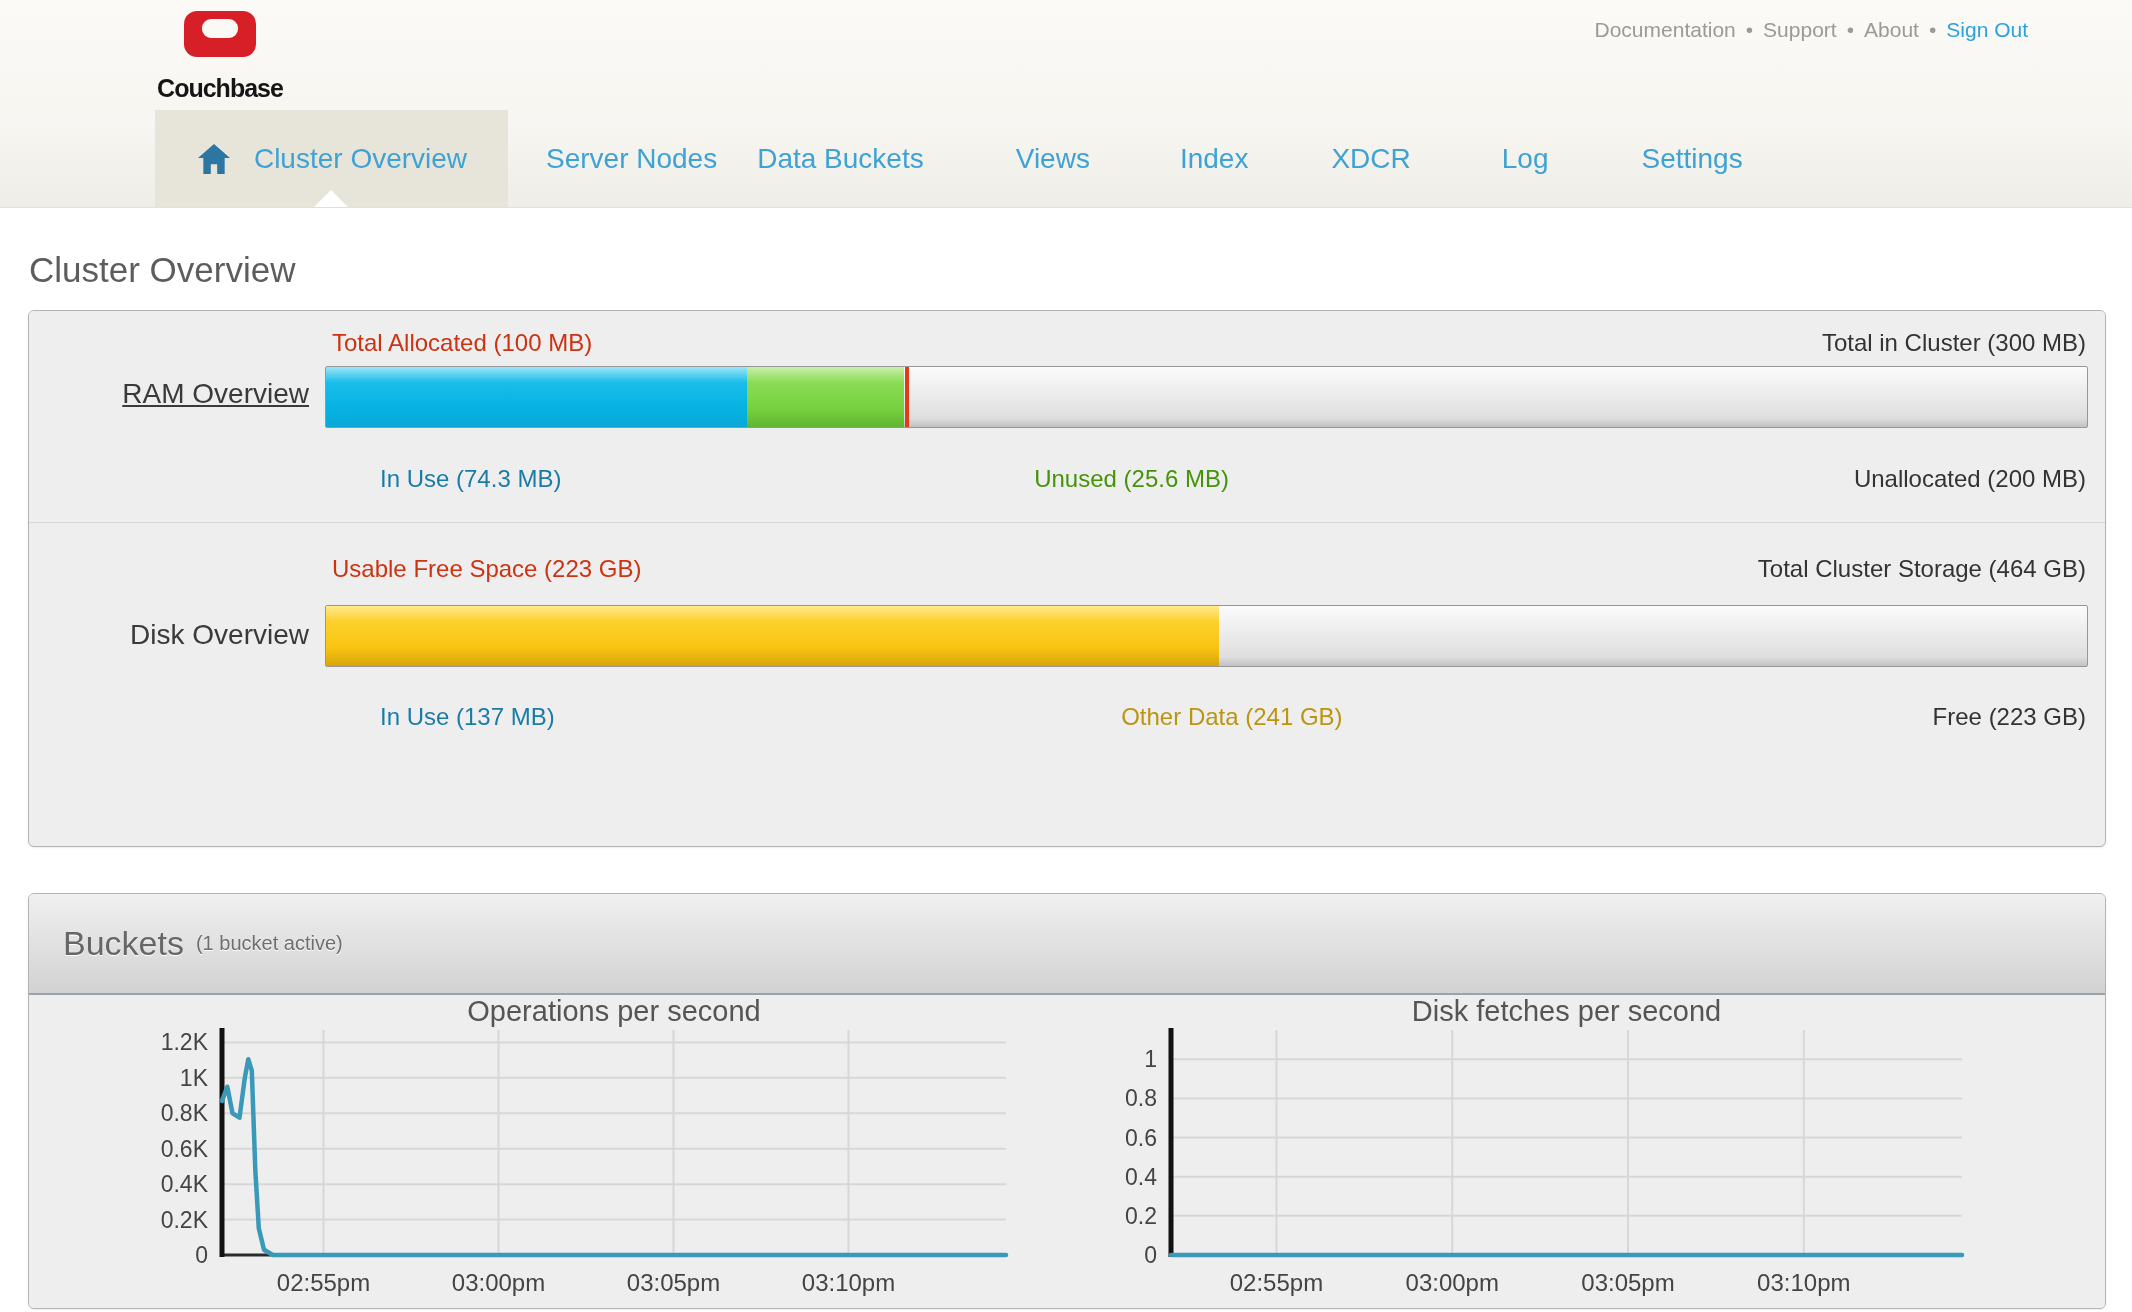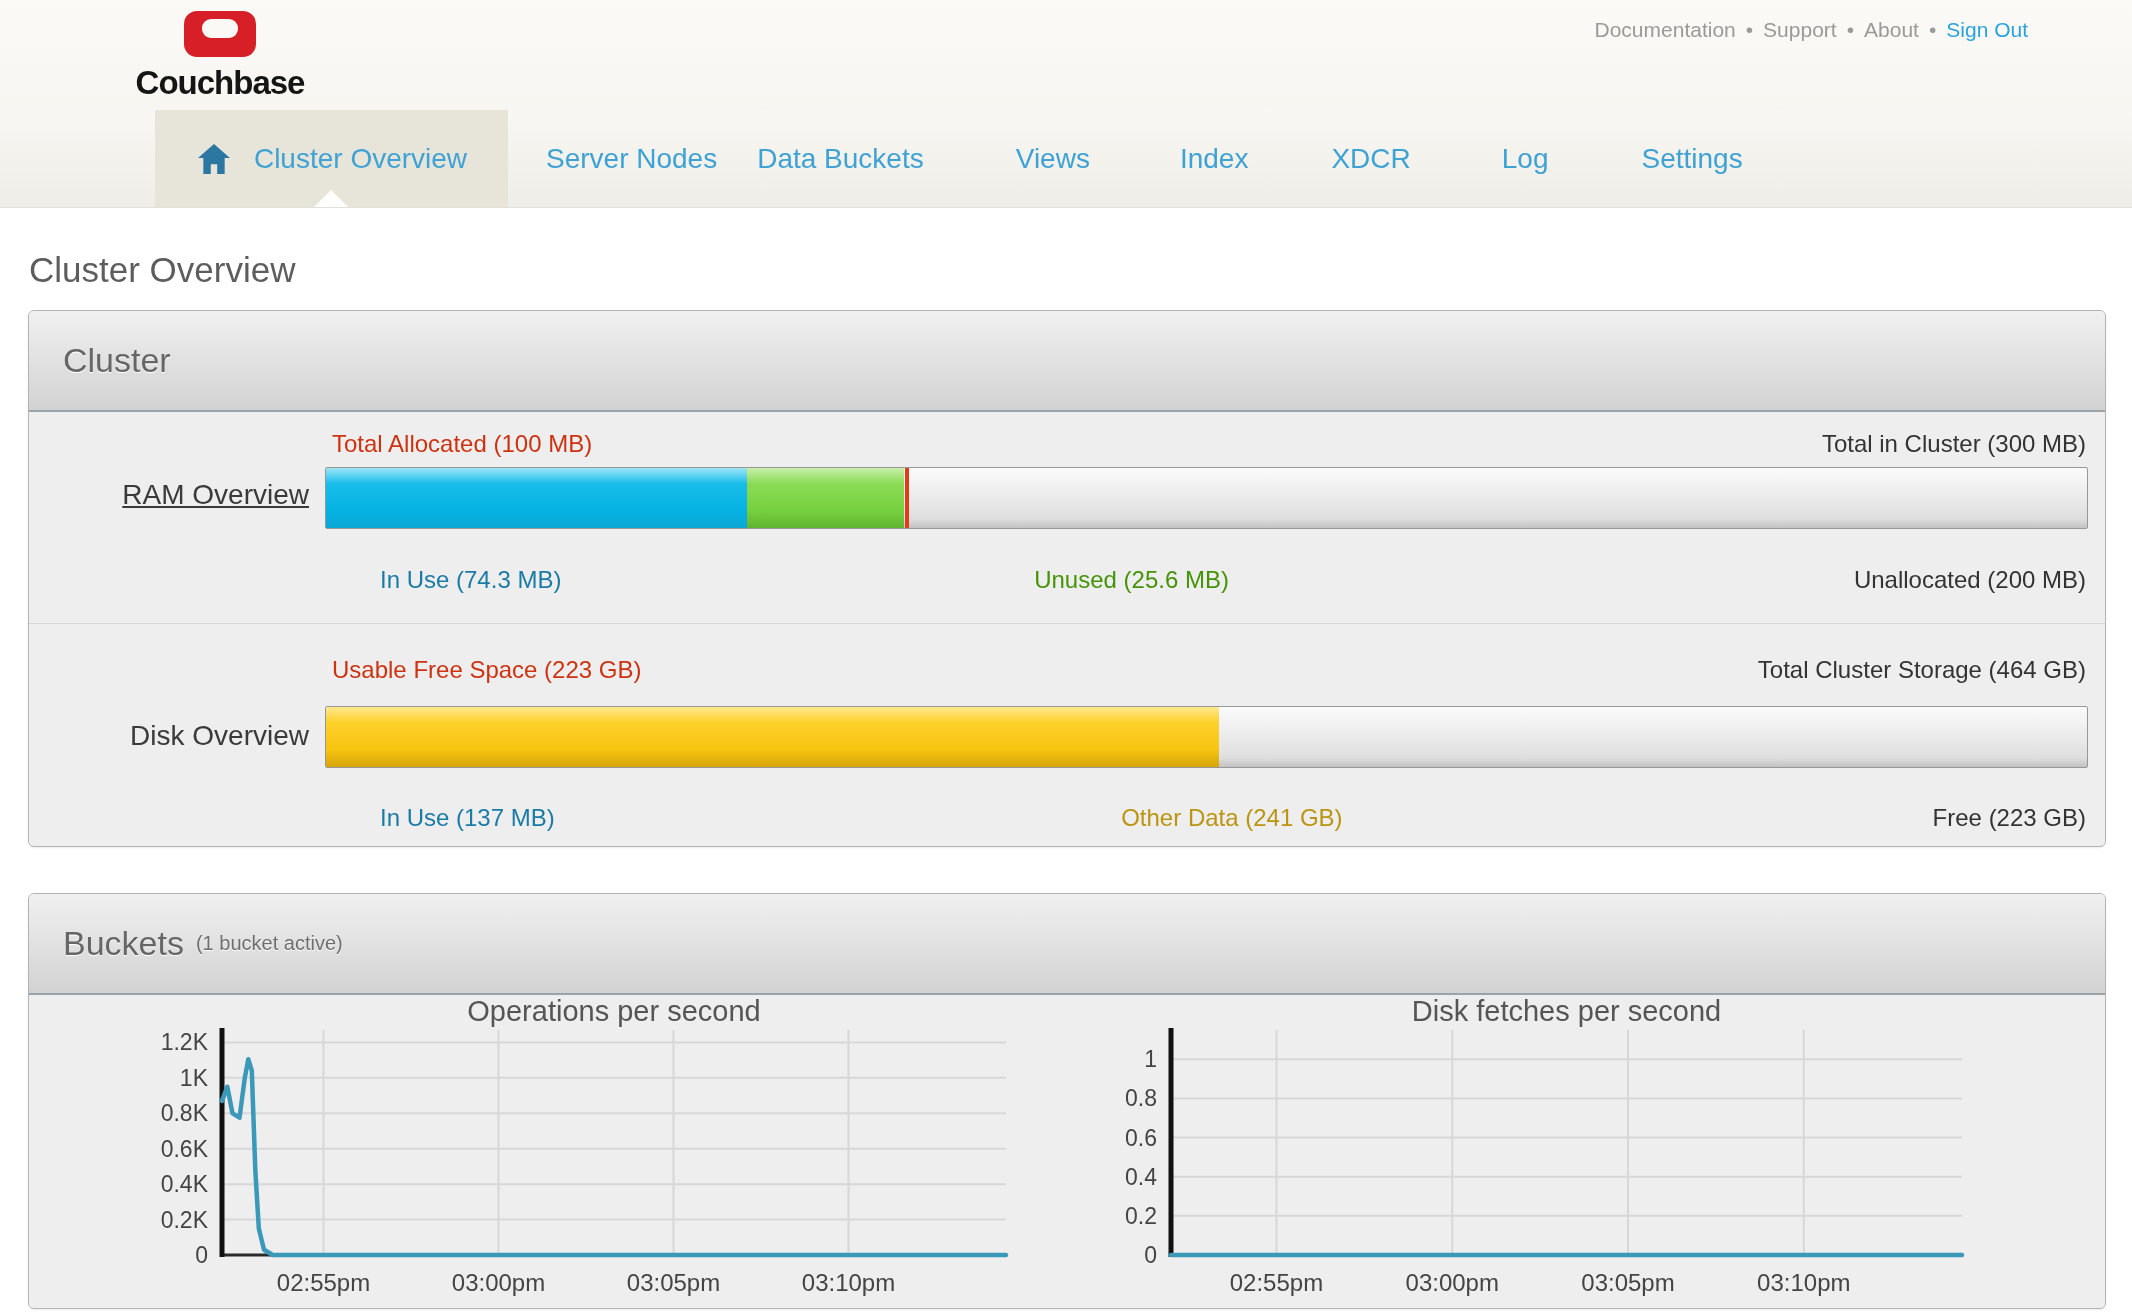--- a/index.html
+++ b/index.html
@@ -4,21 +4,21 @@
 <style>
   html,body{margin:0;padding:0;background:#fff;}
   #app{position:relative;width:2132px;height:1312px;background:#ffffff;
        font-family:"Liberation Sans",sans-serif;overflow:hidden;}
 
   
   .site-header{position:absolute;top:0;left:0;right:0;height:110px;
     background:linear-gradient(#fbfaf7,#f7f6f1);}
   .logo{position:absolute;left:130px;top:10px;width:180px;text-align:center;}
   .logo-icon{display:block;margin:0 auto;}
-  .logo-text{display:block;font-size:33px;font-weight:bold;color:#151515;letter-spacing:-1px;margin-top:6px;}
+  .logo-text{display:block;font-size:25px;font-weight:bold;color:#151515;letter-spacing:-1px;margin-top:16px;}
   .top-links{position:absolute;right:104px;top:18px;font-size:21px;color:#9a9a9a;}
   .top-links a{text-decoration:none;color:#9a9a9a;cursor:pointer;}
   .top-links a.hl{color:#2aa3dc;margin-top:44px;}
   .top-links .sep{color:#9a9a9a;margin:0 10px;}
 
   
   .nav{position:absolute;top:110px;left:0;right:0;height:97px;
     background:linear-gradient(#f8f7f3,#eeede7);border-bottom:1px solid #e2e0d8;}
   .nav-inner{display:flex;align-items:stretch;height:100%;padding-left:155px;}
   .nav-item{display:flex;align-items:center;font-size:28px;color:#3ea2d4;cursor:pointer;white-space:nowrap;}
@@ -101,23 +101,20 @@
       <div class="nav-item m4">Index</div>
       <div class="nav-item m5">XDCR</div>
       <div class="nav-item m6">Log</div>
       <div class="nav-item m7">Settings</div>
     </div>
   </div>
 
   <div class="page-title">Cluster Overview</div>
 
   <div class="panel" id="cluster-panel">
-    <div class="panel-header">
-      <span>Cluster</span>
-    </div>
     <div class="panel-body">
 
       <div class="bar-row">
         <div class="row-label" style="top:67px;text-decoration:underline;">RAM Overview</div>
         <div class="bar-top-line" style="top:18px;">
           <span class="lbl lbl-left lbl-red">Total Allocated (100 MB)</span>
           <span class="lbl lbl-right">Total in Cluster (300 MB)</span>
         </div>
         <div class="bar-track" style="top:55px;">
             <div class="seg seg-blue" style="left: 0%; width: 23.9%;"></div>

